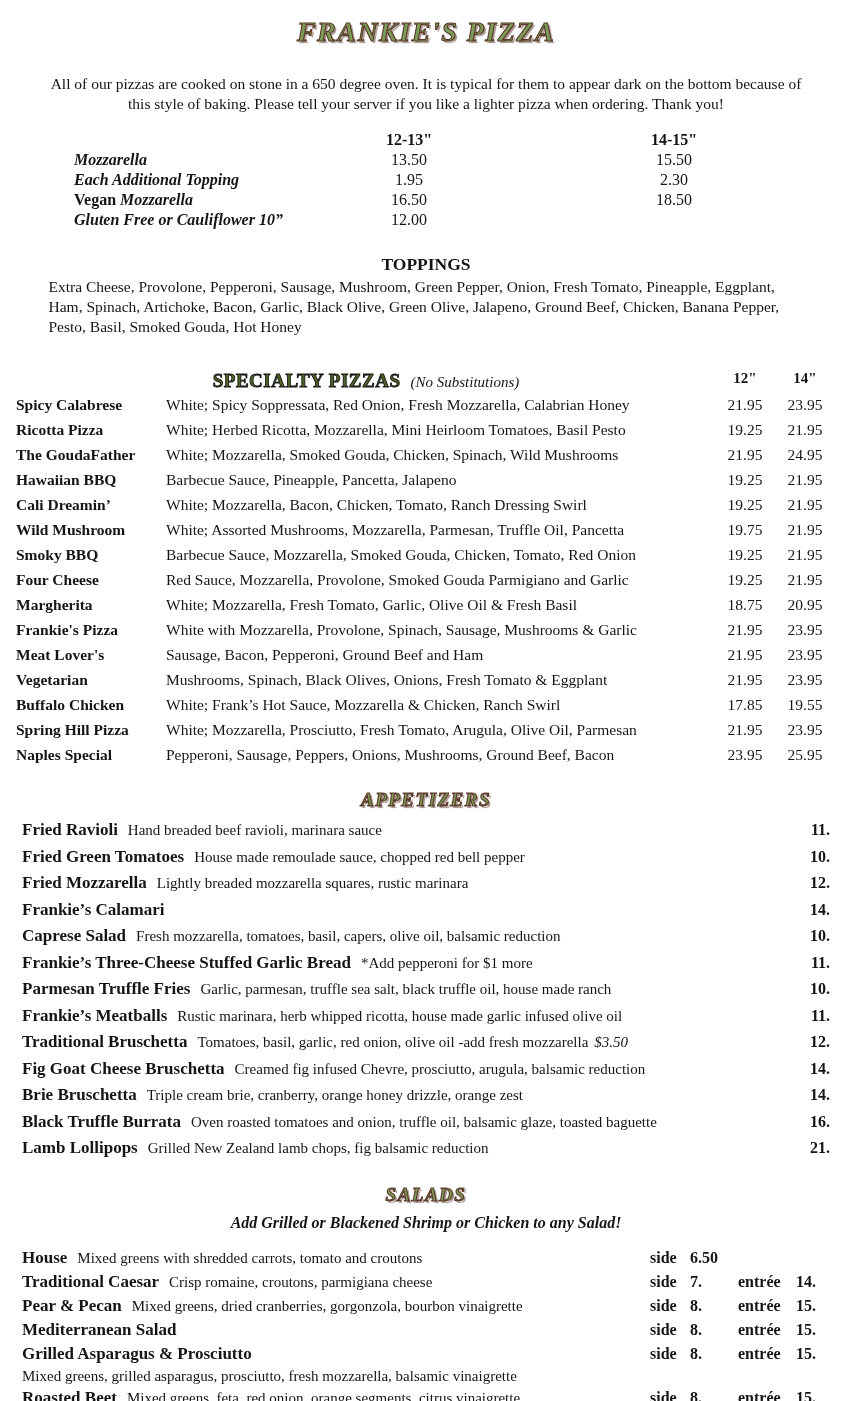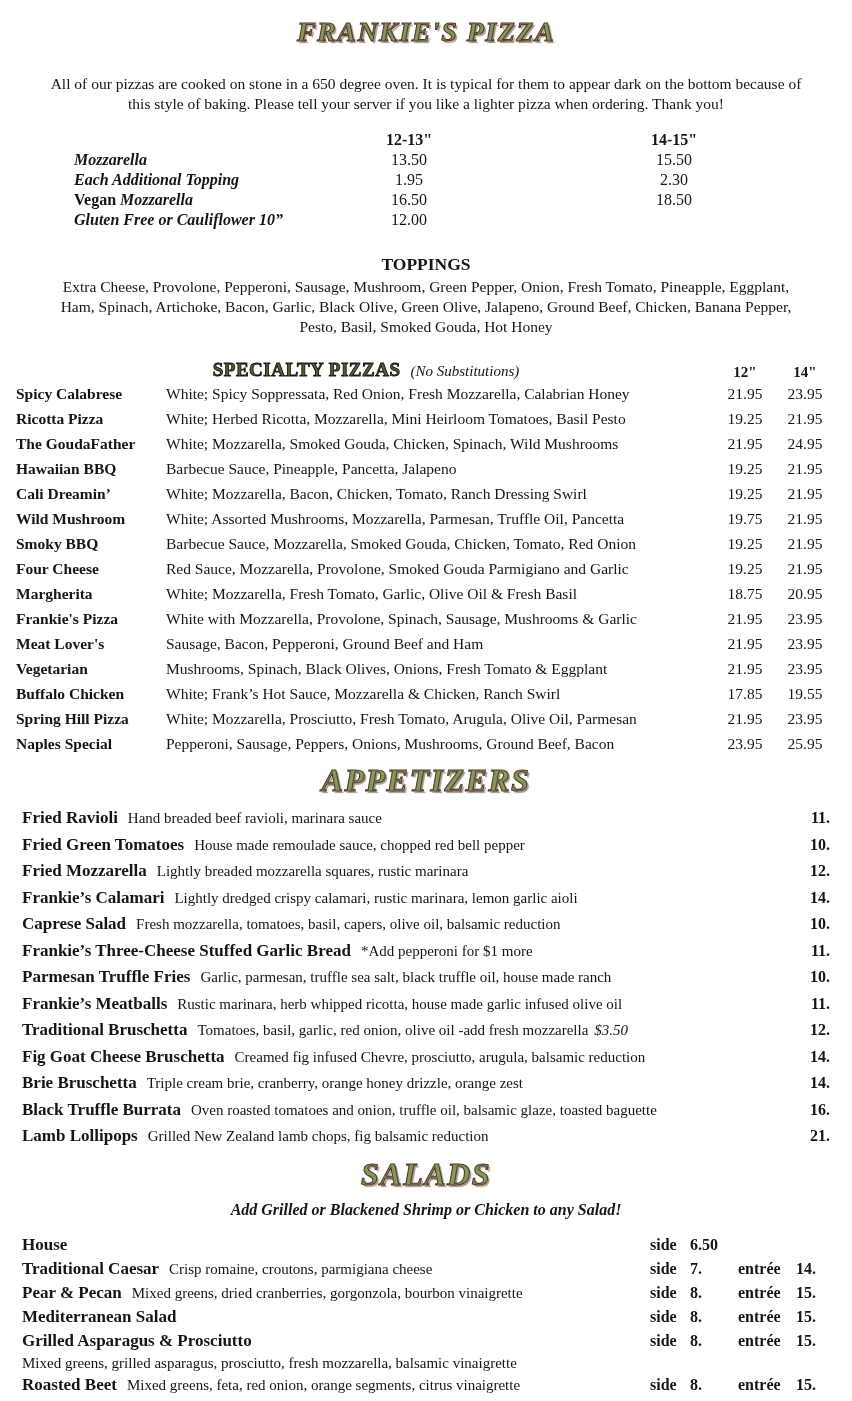--- a/index.html
+++ b/index.html
@@ -8,40 +8,40 @@
 
   
   .fancy{
     font-weight:bold;font-style:italic;text-align:center;
     color:#7d9c58;
     -webkit-text-stroke:1.1px #5a382a;
     text-shadow:2px 2px 1px rgba(90,56,42,0.55);
     letter-spacing:1.5px;
   }
   .title{font-size:28px;margin:4px 0 0 0;}
-  .section-head{font-size:32px;margin:6px 0 6px 0;}
+  .section-head{font-size:19px;margin:22px 0 6px 0;}
 
   .intro{margin:26px auto 0 auto;max-width:760px;text-align:center;font-size:15.5px;line-height:20px;}
 
   
   .base-table{margin:16px 0 0 58px;font-size:16px;}
   .bp-row{display:flex;line-height:20px;}
   .bp-label{width:260px;font-weight:bold;font-style:italic;}
   .bp-label .upright{font-style:normal;}
   .bp-c1{width:150px;text-align:center;}
   .bp-gap{width:115px;}
   .bp-c2{width:150px;text-align:center;}
   .bp-head{font-weight:bold;}
 
   
   .toppings-head{text-align:center;font-weight:bold;font-size:17.5px;margin-top:24px;}
-  .toppings-text{margin:2px auto 0 auto;max-width:755px;text-align:center;font-size:15.5px;line-height:20px;}
-
-  
-  .spec-header{display:flex;align-items:flex-end;margin-top:22px;}
+  .toppings-text{margin:2px auto 0 auto;max-width:755px;text-align:left;font-size:15.5px;line-height:20px;}
+
+  
+  .spec-header{display:flex;align-items:flex-start;margin-top:33px;}
   .spec-header-left{flex:1;text-align:center;}
   .spec-title{
     display:inline;font-weight:bold;font-size:19px;letter-spacing:.5px;
     color:#4f6228;-webkit-text-stroke:0.9px #141414;
   }
   .spec-sub{font-style:italic;font-size:15px;margin-left:6px;}
   .spec-c1h,.spec-c2h{font-weight:bold;font-size:15px;text-align:center;}
   .spec-c1h{width:58px;}
   .spec-c2h{width:62px;}
   .spec-row{display:flex;line-height:25px;font-size:15.5px;}
@@ -237,21 +237,20 @@
         <span class="app-price">10.</span>
       </div>
       <div class="app-row">
         <span class="app-name">Fried Mozzarella</span>
         <span class="app-desc">Lightly breaded mozzarella squares, rustic marinara</span>
         <span class="app-fill"></span>
         <span class="app-price">12.</span>
       </div>
       <div class="app-row">
         <span class="app-name">Frankie’s Calamari</span>
-        <span class="app-desc">Lightly dredged crispy calamari, rustic marinara, lemon garlic aioli</span>
         <span class="app-fill"></span>
         <span class="app-price">14.</span>
       </div>
       <div class="app-row">
         <span class="app-name">Caprese Salad</span>
         <span class="app-desc">Fresh mozzarella, tomatoes, basil, capers, olive oil, balsamic reduction</span>
         <span class="app-fill"></span>
         <span class="app-price">10.</span>
       </div>
       <div class="app-row">
@@ -304,20 +303,21 @@
         <span class="app-price">21.</span>
       </div>
     </div>
 
   <div class="fancy section-head">SALADS</div>
   <div class="sal-subtitle">Add Grilled or Blackened Shrimp or Chicken to any Salad!</div>
   <div id="sal-rows" class="sal-list">
       <div class="sal-row">
         <div class="sal-line">
           <span class="sal-name">House</span>
+          <span class="sal-desc">Mixed greens with shredded carrots, tomato and croutons</span>
           <span class="sal-fill"></span>
           <span class="sal-cols">
             <span class="sal-side-label">side</span>
             <span class="sal-side-val">6.50</span>
             <span class="sal-ent-label"></span>
             <span class="sal-ent-val"></span>
           </span>
         </div>
       </div>
       <div class="sal-row">

